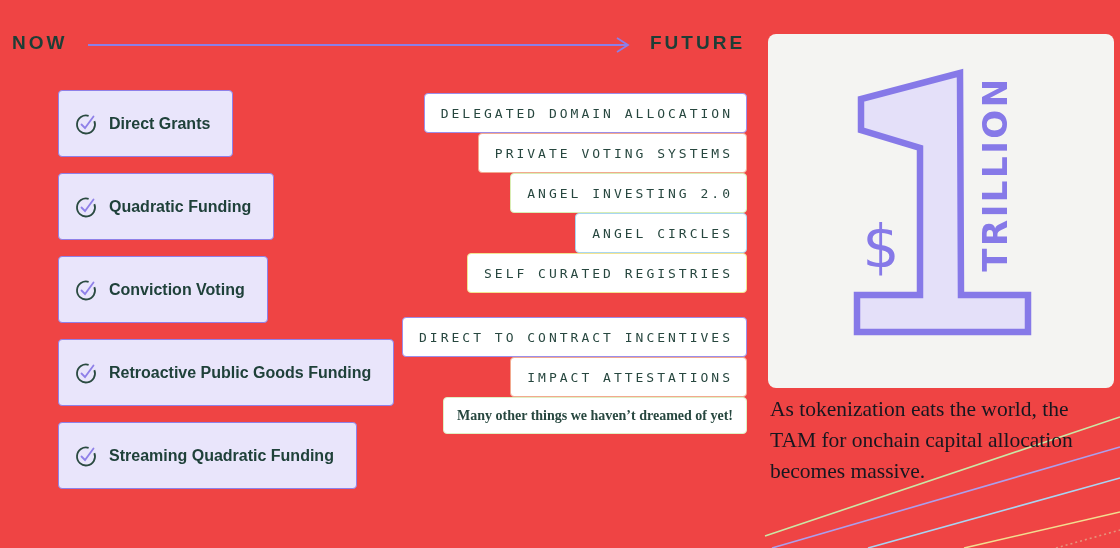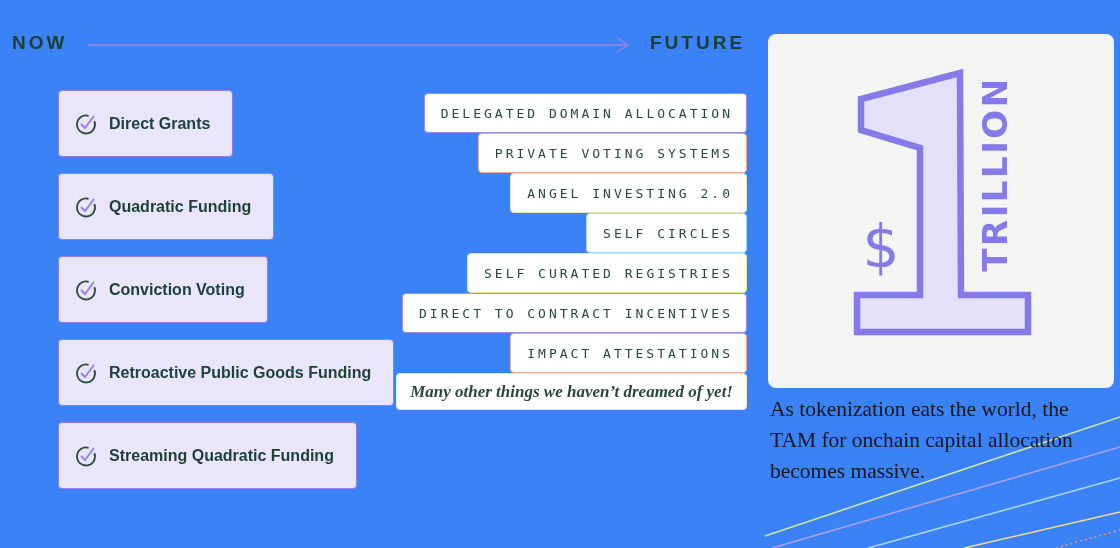--- a/index.html
+++ b/index.html
@@ -1,18 +1,18 @@
 <!DOCTYPE html>
 <html><head>
 <meta charset="utf-8">
 <style>
   * { margin: 0; padding: 0; box-sizing: border-box; }
   html, body { width: 1120px; height: 548px; background: #ffffff; overflow: hidden;
     font-family: "Liberation Sans", sans-serif; }
-  .stage { position: relative; width: 1120px; height: 548px; background: #3b82f6; }
+  .stage { position: relative; width: 1120px; height: 548px; background: #ef4444; }
 
   
   .tl-label { position: absolute; top: 32px; font-size: 19px; font-weight: 700;
     letter-spacing: 3px; color: #1d3e36; }
   .tl-now { left: 12px; }
   .tl-future { left: 650px; }
   .tl-arrow { position: absolute; left: 86px; top: 36px; }
 
   
   .left-col { position: absolute; left: 12px; top: 90px; display: flex;
@@ -24,22 +24,22 @@
 
   
   .mid-col { position: absolute; left: 398px; top: 93px; width: 349px;
     display: flex; flex-direction: column; align-items: flex-end; z-index: 2; }
   .tag { display: flex; align-items: center; justify-content: center; height: 40px;
     padding: 0 13px; width: fit-content; background: #ffffff;
     border: 1.5px solid #cccccc; border-radius: 4px; }
   .tag-label { font-family: "DejaVu Sans Mono", monospace; font-size: 13px;
     letter-spacing: 3px; color: #27473f; white-space: nowrap; text-indent: 3px; }
   .tag-note { height: 37px; }
-  .note-label { font-family: "Liberation Serif", serif; font-style: italic;
-    font-weight: 700; font-size: 17px; color: #27473f; white-space: nowrap; }
+  .note-label { font-family: "Liberation Serif", serif; 
+    font-weight: 700; font-size: 14px; color: #27473f; white-space: nowrap; }
 
   
   .tam-panel { position: absolute; left: 768px; top: 34px; width: 346px; height: 354px;
     background: #f4f4f2; border-radius: 8px; z-index: 2; }
 
   
   .caption { position: absolute; left: 770px; top: 394px; width: 320px;
     font-family: "Liberation Serif", serif; font-size: 21.5px; line-height: 1.44;
     color: #17171f; z-index: 2; }
 
@@ -108,26 +108,26 @@
     <div class="tag" style="border-color: rgb(156, 142, 233);">
       <span class="tag-label">DELEGATED DOMAIN ALLOCATION</span>
     </div>
     <div class="tag" style="border-color: rgb(242, 169, 143);">
       <span class="tag-label">PRIVATE VOTING SYSTEMS</span>
     </div>
     <div class="tag" style="border-color: rgb(217, 237, 180);">
       <span class="tag-label">ANGEL INVESTING 2.0</span>
     </div>
     <div class="tag" style="border-color: rgb(169, 214, 242);">
-      <span class="tag-label">SELF CIRCLES</span>
+      <span class="tag-label">ANGEL CIRCLES</span>
     </div>
     <div class="tag" style="border-color: rgb(242, 228, 146);">
       <span class="tag-label">SELF CURATED REGISTRIES</span>
     </div>
-    <div class="tag" style="border-color: rgb(156, 142, 233);">
+    <div class="tag" style="border-color: rgb(156, 142, 233); margin-top: 24px;">
       <span class="tag-label">DIRECT TO CONTRACT INCENTIVES</span>
     </div>
     <div class="tag" style="border-color: rgb(242, 169, 143); justify-content: center;">
       <span class="tag-label">IMPACT ATTESTATIONS</span>
     </div>
     <div class="tag tag-note" style="border-color: rgb(223, 240, 196);">
       <span class="note-label">Many other things we haven’t dreamed of yet!</span>
     </div>
   </div>
 

